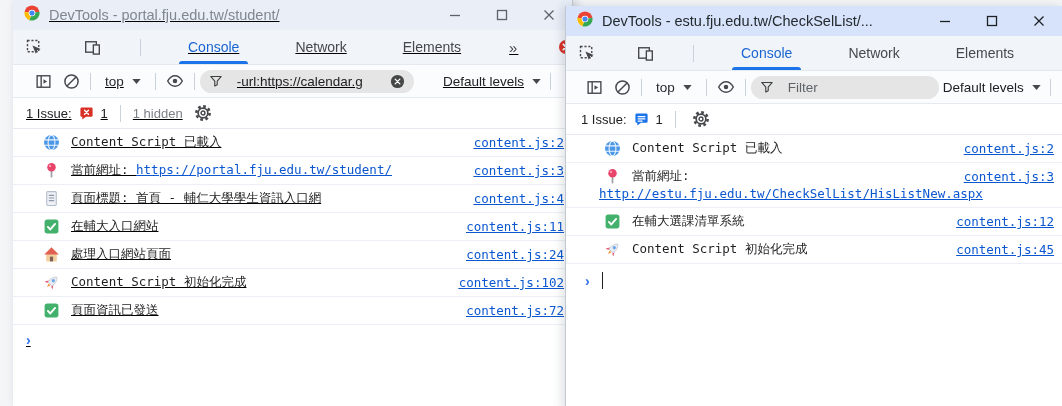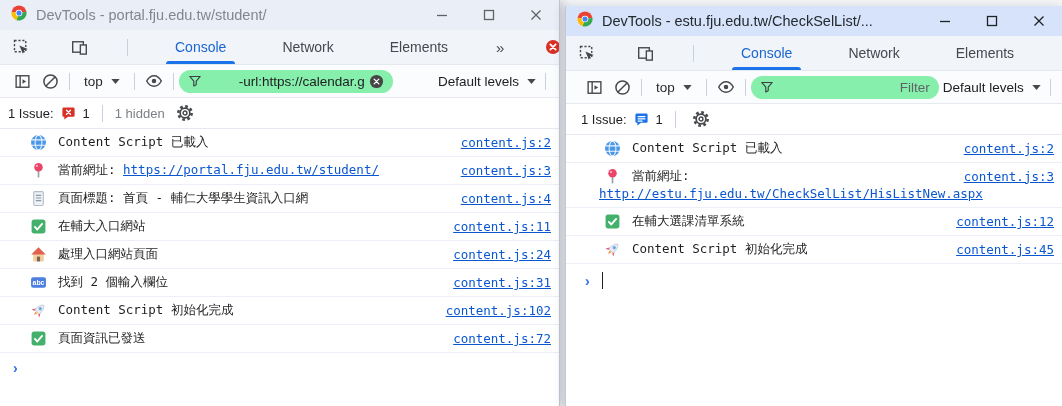--- a/index.html
+++ b/index.html
@@ -1,20 +1,20 @@
 <!DOCTYPE html>
 <html><head>
 <meta charset="utf-8">
 <style>
   * { box-sizing: border-box; margin: 0; padding: 0; }
   html,body { width:1062px; height:406px; }
   body { position:relative; overflow:hidden; background:#f4f5f7; font-family:"Liberation Sans",sans-serif; }
 
   .win { position:absolute; top:0; height:406px; background:#fff; overflow:hidden; }
-  #win-left  { left:0;   width:560px; border-right:1px solid #c2c8d2; box-shadow:3px 0 9px rgba(50,60,80,.22); }
+  #win-left  { left:13px;   width:560px; border-right:1px solid #c2c8d2; box-shadow:3px 0 9px rgba(50,60,80,.22);text-decoration:underline; }
   #win-right { left:565px; width:497px; border-left:1px solid #c2c8d2; box-shadow:-3px 0 9px rgba(50,60,80,.16);margin-top:6px; }
 
   
   .titlebar { height:30px; display:flex; align-items:center; padding-left:11px; }
   #win-left  .titlebar { background:#e9eef7; color:#81878f; }
   #win-right .titlebar { background:#d6e3fb; color:#24292e; }
   .titlebar .ttext { font-size:14.5px; margin-left:9px; flex:1; white-space:nowrap; overflow:hidden; }
   .wctl { display:flex; height:30px; }
   .wctl .wbtn { width:47px; height:30px; display:flex; align-items:center; justify-content:center; }
   #win-left .wctl svg  { stroke:#5f6368; }
@@ -25,32 +25,32 @@
   .tbicon { width:30px; height:28px; display:flex; align-items:center; justify-content:center; flex:none; }
   .vsep { width:1px; height:17px; background:#c9d1dc; margin:0 5px; flex:none; }
   .tab { position:relative; height:34px; display:flex; align-items:center; padding:0 14px; font-size:14px; color:#45494e; white-space:nowrap; }
   .tab.active { color:#1a66d2; }
   .tab .underline { position:absolute; left:5px; right:5px; bottom:0; height:3px; background:#1a73e8; border-radius:3px 3px 0 0; }
   .moretabs { font-size:15px; color:#45494e; padding:0 6px; letter-spacing:1px; }
   .tb-badges { margin-left:auto; display:flex; align-items:center; }
   .badge { display:flex; align-items:center; gap:5px; font-size:13px; color:#202124; padding:0 6px; }
 
   
-  .filterbar { height:33px; background:#fbfcfe; border-bottom:1px solid #e6eaf0; display:flex; align-items:center; padding:0 8px;text-align:right; }
+  .filterbar { height:33px; background:#fbfcfe; border-bottom:1px solid #e6eaf0; display:flex; align-items:center; padding:0 16px; }
   .fbicon { width:28px; height:26px; display:flex; align-items:center; justify-content:center; flex:none; }
   .ctxsel { display:flex; align-items:center; gap:8px; font-size:13.5px; color:#28292c; padding:0 9px; }
-  .pill { height:23px; border-radius:12px; background:#86efac; display:flex; align-items:center; padding:0 9px; gap:4px; font-size:13.5px; color:#202124; overflow:hidden; flex:none; }
+  .pill { height:23px; border-radius:12px; background:#e5e5e5; display:flex; align-items:center; padding:0 9px; gap:14px; font-size:13.5px; color:#202124; overflow:hidden; flex:none; }
   #win-left  .pill { width:214px; }
   #win-right .pill { width:188px; }
   .pill .fval { white-space:nowrap; overflow:hidden; flex:1; }
   .pill .phold { color:#5f6368; }
   .levels { margin-left:auto; display:flex; align-items:center; gap:8px; font-size:13.5px; color:#202124; padding:0 4px; white-space:nowrap; }
 
   
-  .issuebar { height:31px; background:#fff; border-bottom:1px solid #e6eaf0; display:flex; align-items:center; font-size:13px; color:#202124; padding:0 8px; gap:7px; }
+  .issuebar { height:31px; background:#fff; border-bottom:1px solid #e6eaf0; display:flex; align-items:center; font-size:13px; color:#202124; padding:0 13px; gap:7px; }
   #win-right .issuebar { padding-left:15px; }
   .hiddenlbl { color:#7b8087; }
   .ib-gear { display:flex; align-items:center; justify-content:center; width:26px; height:26px; }
 
   
   .console { background:#fff; }
   .crow { display:flex; flex-direction:column; justify-content:center; border-bottom:1px solid #eceff5; padding:0 8px 0 30px; min-height:28px; }
   #win-right .crow { padding-left:38px; }
   .cline { display:flex; align-items:center; min-height:26px; }
   .cicon { width:17px; height:17px; margin-right:11px; flex:none; display:flex; align-items:center; }
@@ -286,32 +286,20 @@
             </svg>
           </span>
           <span class="cmsg">處理入口網站頁面</span>
           <a class="csrc">content.js:24</a>
         </div>
       </div>
       <div class="crow">
         <div class="cline">
           <span class="cicon">
             <svg viewBox="0 0 16 16">
-              <rect x="1" y="3" width="14" height="10" rx="2" fill="#4c7de0"></rect>
-              <text x="8" y="10.6" font-size="6.5" font-weight="bold" fill="#fff" text-anchor="middle" font-family="sans-serif">abc</text>
-            </svg>
-          </span>
-          <span class="cmsg">找到 2 個輸入欄位</span>
-          <a class="csrc">content.js:31</a>
-        </div>
-      </div>
-      <div class="crow">
-        <div class="cline">
-          <span class="cicon">
-            <svg viewBox="0 0 16 16">
               <g transform="rotate(45 8 8)">
                 <path d="M8 .8C10.3 2.6 11 5.4 11 8.4V10H5V8.4C5 5.4 5.7 2.6 8 .8z" fill="#e8ebf1" stroke="#b9c0cc" stroke-width=".6"></path>
                 <circle cx="8" cy="5.6" r="1.5" fill="#69a6e8"></circle>
                 <path d="M5 8.5L2.8 12l2.7-1z" fill="#e25b74"></path>
                 <path d="M11 8.5l2.2 3.5-2.7-1z" fill="#e25b74"></path>
                 <path d="M6.6 10.6h2.8L8 14z" fill="#f49a42"></path>
               </g>
             </svg>
           </span>
           <span class="cmsg">Content Script 初始化完成</span>

